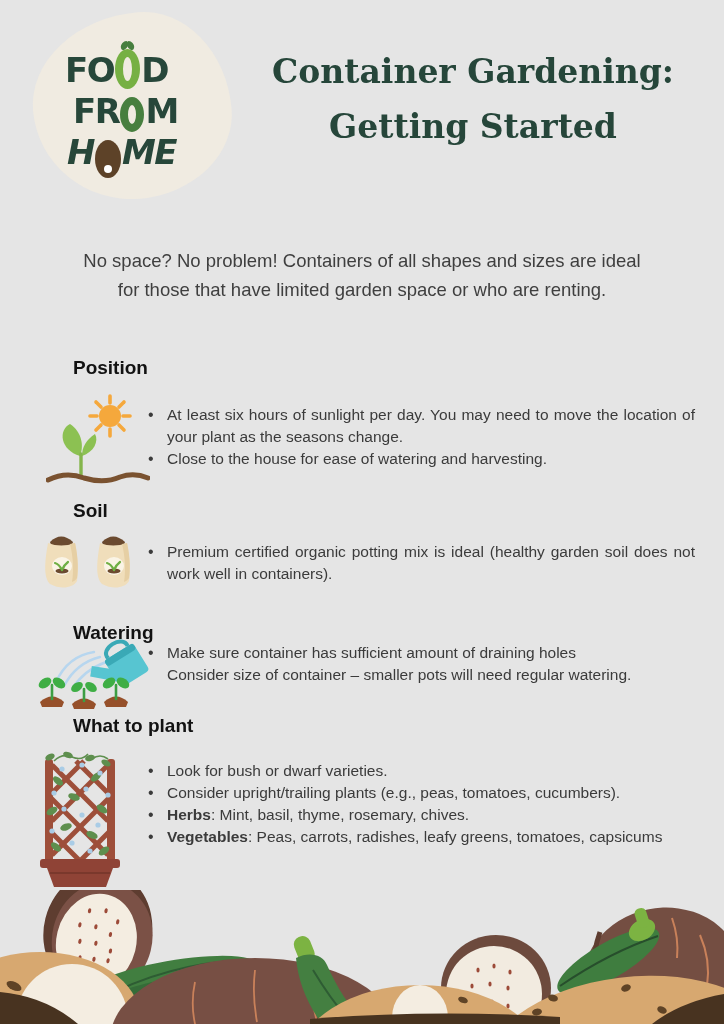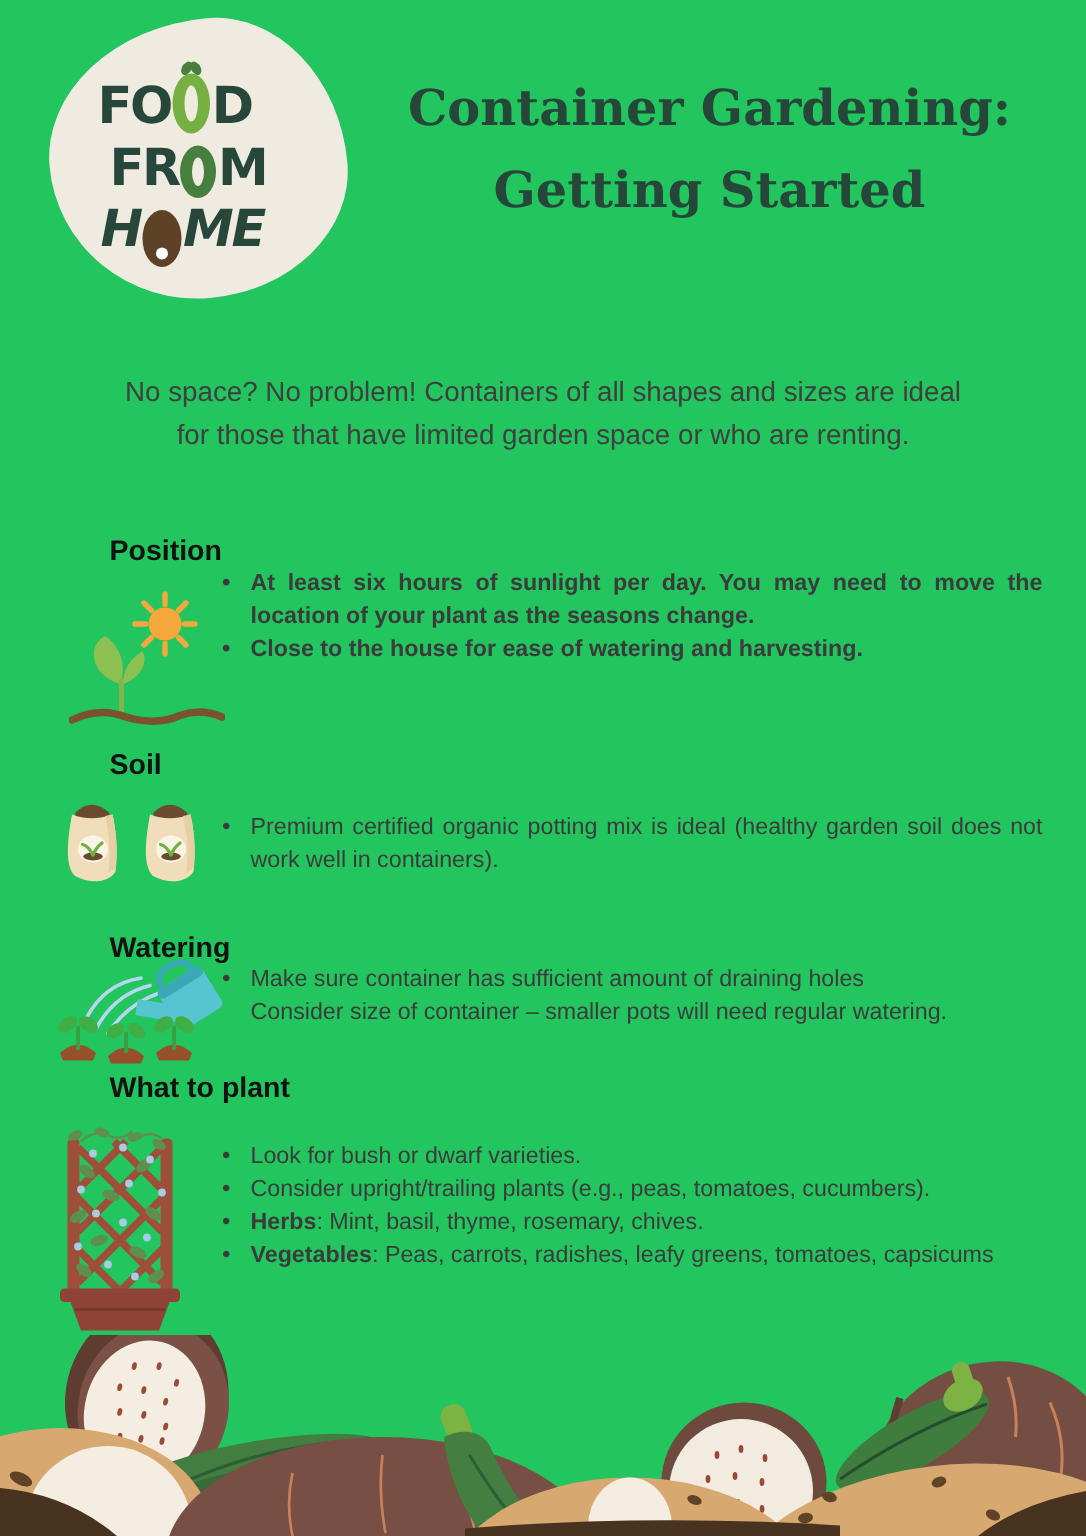--- a/index.html
+++ b/index.html
@@ -1,19 +1,19 @@
 <!DOCTYPE html>
 <html><head>
 <meta charset="utf-8">
 <style>
   * { margin:0; padding:0; box-sizing:border-box; }
   html,body { background:#ffffff; }
   .page {
     position:relative; width:724px; height:1024px; margin:0 auto;
-    background:#22c55e; overflow:hidden;
+    background:#e5e5e5; overflow:hidden;
     font-family:"Liberation Sans", sans-serif; color:#3d3d3d;
   }
 
   
   .logo-blob {
     position:absolute; left:33px; top:13px; width:198px; height:186px;
     background:#f0ebe1;
     border-radius:57% 43% 50% 50% / 48% 56% 44% 52%;
     transform:rotate(-5deg);
   }
@@ -78,21 +78,21 @@
   ul.bullets { position:absolute; list-style:none; }
   ul.bullets li {
     position:relative; padding-left:22px;
     font-size:15.5px; line-height:22px; color:#3b3b3b;
   }
   ul.bullets li::before {
     content:"\2022"; position:absolute; left:3px; top:0; font-size:16px; color:#3b3b3b;
   }
   .just { text-align:justify; }
   .multi { white-space:pre-line; }
-  .ul-position { left:145px; top:378px; width:550px;font-weight:bold; }
+  .ul-position { left:145px; top:404px; width:550px; }
   .ul-soil     { left:145px; top:541px; width:550px; }
   .ul-watering { left:145px; top:642px; width:548px; }
   .ul-plant    { left:145px; top:760px; width:560px; }
 
   .icon-box { position:absolute; }
   .icon-position { left:46px; top:394px; }
   .icon-soil     { left:40px; top:530px; }
   .icon-watering { left:38px; top:636px; }
   .icon-plant    { left:38px; top:751px; }
 

